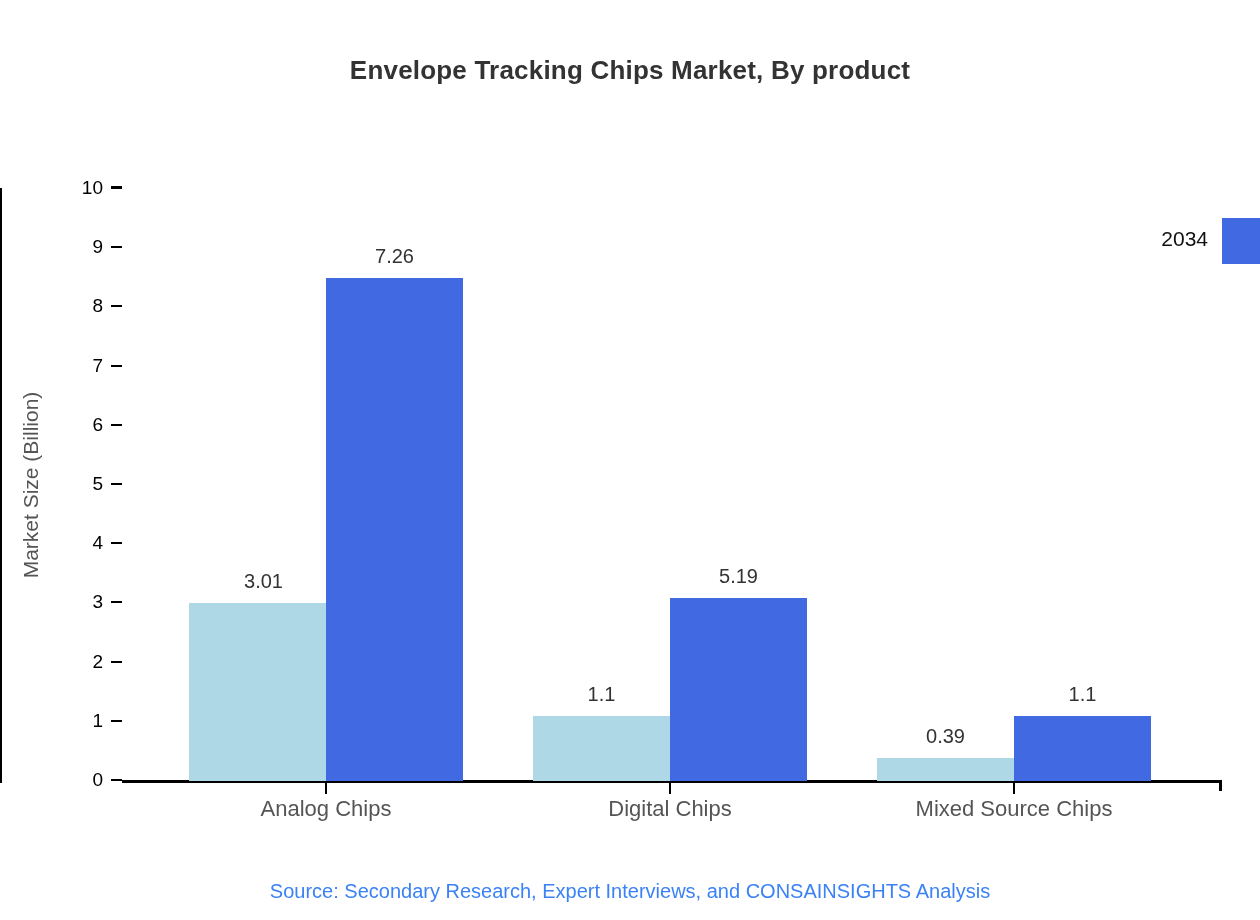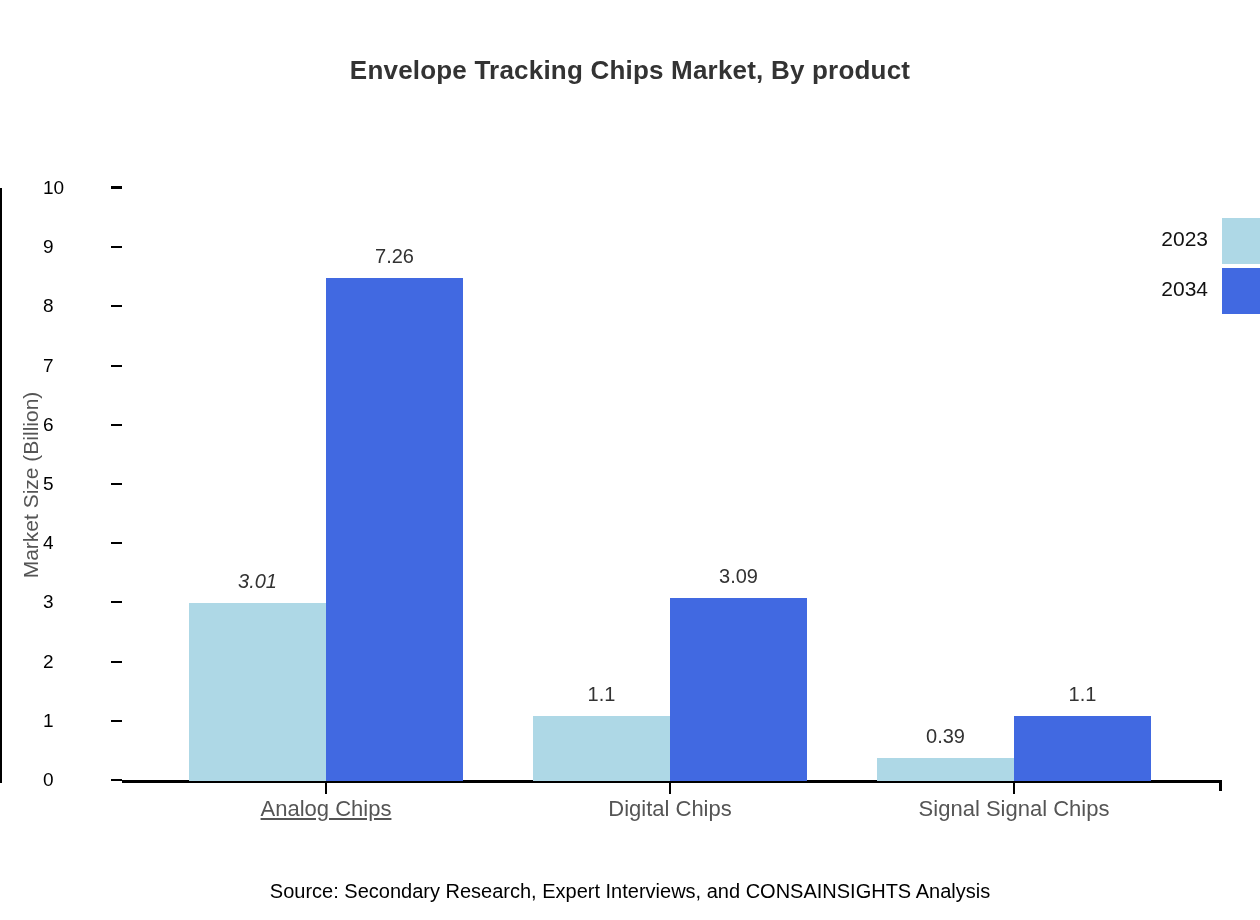--- a/index.html
+++ b/index.html
@@ -83,20 +83,21 @@
     position: absolute;
     left: 111px;
     width: 11px;
     height: 2px;
     background: #000000;
   }
   .ytick-label {
     position: absolute;
     right: 1157px; 
     width: 60px;
+    text-align: right;
     font-size: 19px;
     color: #000000;
     line-height: 19px;
   }
 
   
   .xtick {
     position: absolute;
     top: 783px;
     width: 2px;
@@ -177,21 +178,21 @@
   }
 
   
   .source {
     position: absolute;
     left: 0;
     top: 878px;
     width: 1260px;
     text-align: center;
     font-size: 20px;
-    color: #000000;
+    color: #3b82f6;
     line-height: 26px;
   }
 </style>
 </head>
 <body>
 
 <div id="figure">
 
   <div class="title-block">
     <span class="title-line">Envelope Tracking Chips Market, By product</span>
@@ -226,48 +227,44 @@
       <div class="ytick" style="top: 305.4px;"></div>
       <div class="ytick-label" style="top: 296.4px;">8</div>
       <div class="ytick" style="top: 246.2px;"></div>
       <div class="ytick-label" style="top: 237.2px;">9</div>
       <div class="ytick" style="top: 187px;"></div>
       <div class="ytick-label" style="top: 178px;">10</div>
     </div>
 
   <div id="xticks">
       <div class="xtick" style="left: 325px;"></div>
-      <div class="xtick-label" style="left: 156px; width: 340px; text-decoration: underline;">Analog Chips</div>
+      <div class="xtick-label" style="left: 156px; width: 340px;">Analog Chips</div>
       <div class="xtick" style="left: 669px;"></div>
       <div class="xtick-label" style="left: 500px; width: 340px;">Digital Chips</div>
       <div class="xtick" style="left: 1013px;"></div>
-      <div class="xtick-label" style="left: 844px; width: 340px;">Signal Signal Chips</div>
+      <div class="xtick-label" style="left: 844px; width: 340px;">Mixed Source Chips</div>
     </div>
 
   <div id="plot">
       <div class="bar" style="left: 67px; width: 137px; height: 178.192px; background: rgb(174, 216, 230);"></div>
-      <div class="bar-label" style="left: 67px; width: 137px; top: 381.808px; font-style: italic;">3.01</div>
+      <div class="bar-label" style="left: 73px; width: 137px; top: 381.808px;">3.01</div>
       <div class="bar" style="left: 204px; width: 137px; height: 502.608px; background: rgb(65, 105, 225);"></div>
       <div class="bar-label" style="left: 204px; width: 137px; top: 57.392px;">7.26</div>
       <div class="bar" style="left: 411px; width: 137px; height: 65.12px; background: rgb(174, 216, 230);"></div>
       <div class="bar-label" style="left: 411px; width: 137px; top: 494.88px;">1.1</div>
       <div class="bar" style="left: 548px; width: 137px; height: 182.928px; background: rgb(65, 105, 225);"></div>
-      <div class="bar-label" style="left: 548px; width: 137px; top: 377.072px;">3.09</div>
+      <div class="bar-label" style="left: 548px; width: 137px; top: 377.072px;">5.19</div>
       <div class="bar" style="left: 755px; width: 137px; height: 23.088px; background: rgb(174, 216, 230);"></div>
       <div class="bar-label" style="left: 755px; width: 137px; top: 536.912px;">0.39</div>
       <div class="bar" style="left: 892px; width: 137px; height: 65.12px; background: rgb(65, 105, 225);"></div>
       <div class="bar-label" style="left: 892px; width: 137px; top: 494.88px;">1.1</div>
     </div>
 
   <div id="legend">
       <div class="legend-row">
-        <span class="legend-text">2023</span>
-        <span class="legend-swatch" style="background: rgb(174, 216, 230);"></span>
-      </div>
-      <div class="legend-row">
         <span class="legend-text">2034</span>
         <span class="legend-swatch" style="background: rgb(65, 105, 225);"></span>
       </div>
     </div>
 
   <div class="source">Source: Secondary Research, Expert Interviews, and CONSAINSIGHTS Analysis</div>
 
 </div>
 
 </body></html>

